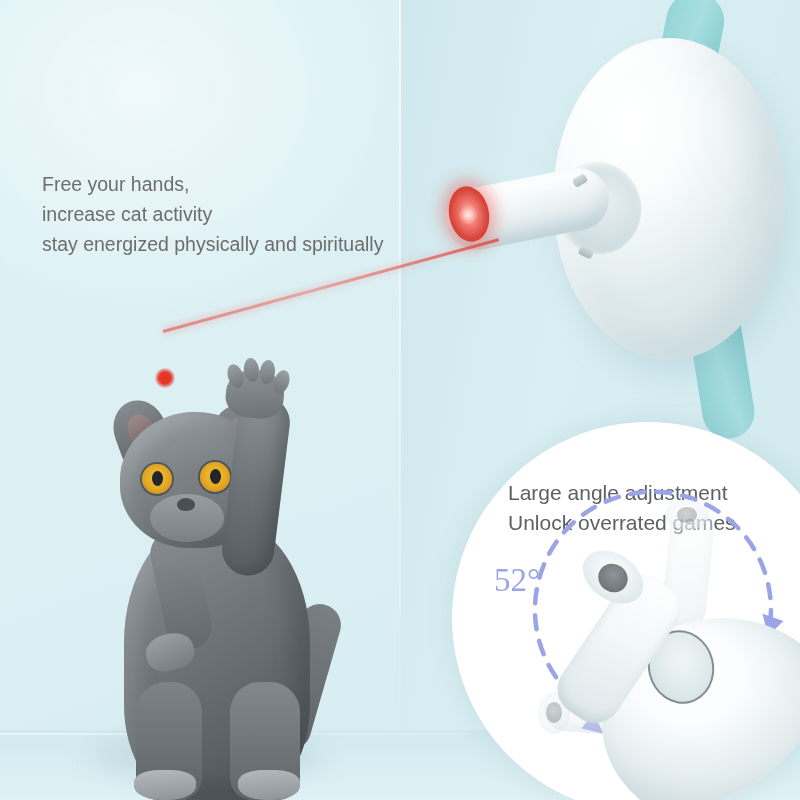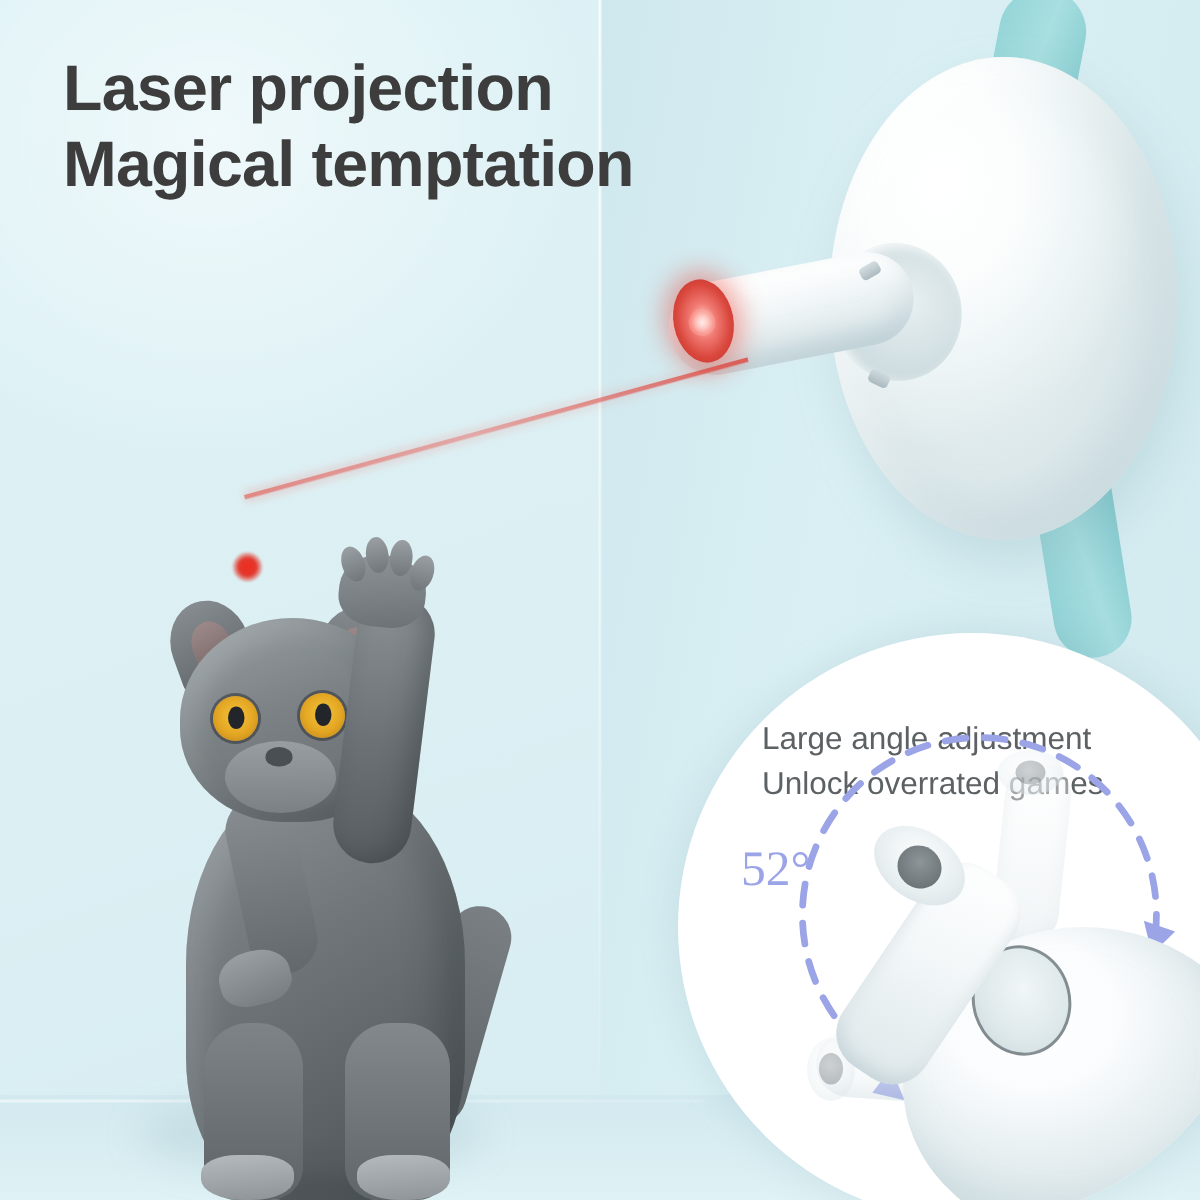--- a/index.html
+++ b/index.html
@@ -374,22 +374,23 @@
 
 <div id="stage">
 
   <div class="bg-base"></div>
   <div class="wall-right"></div>
   <div class="wall-seam"></div>
   <div class="floor"></div>
   <div class="floor-line"></div>
   <div class="glow-tl"></div>
 
-  <div class="headline">Laser projection
-Magical temptation</div>
+  <div class="subhead">Free your hands,
+increase cat activity
+stay energized physically and spiritually</div>
 
   <div class="device-wrap">
     <div class="strap-top"></div>
     <div class="strap-bottom"></div>
     <div class="body-shadow"></div>
     <div class="body-main"></div>
     <div class="joint-socket"></div>
     <div class="emitter"></div>
     <div class="emitter-ring-a"></div>
     <div class="emitter-ring-b"></div>

